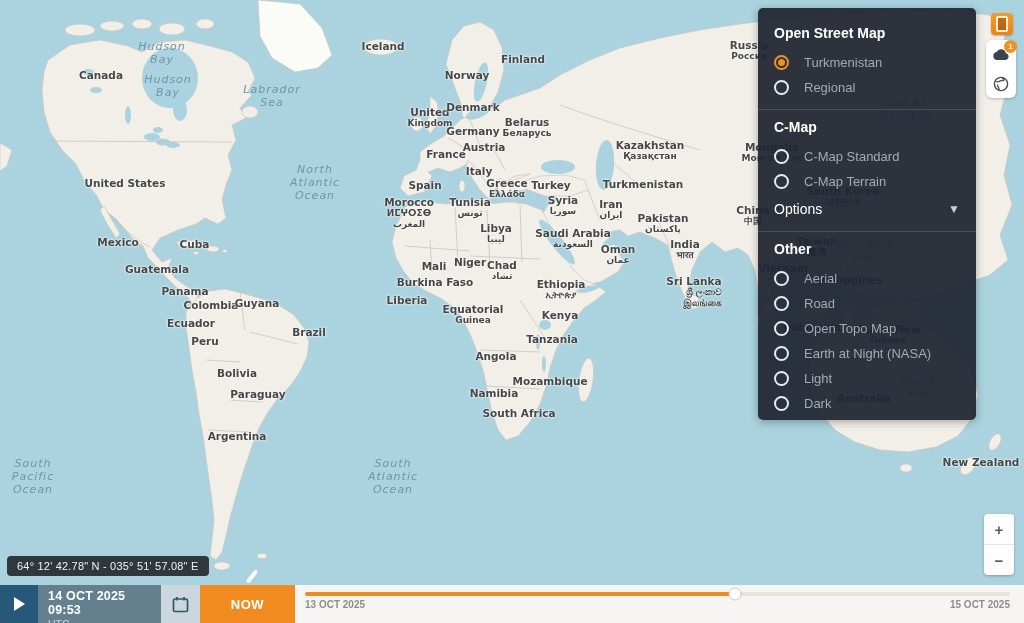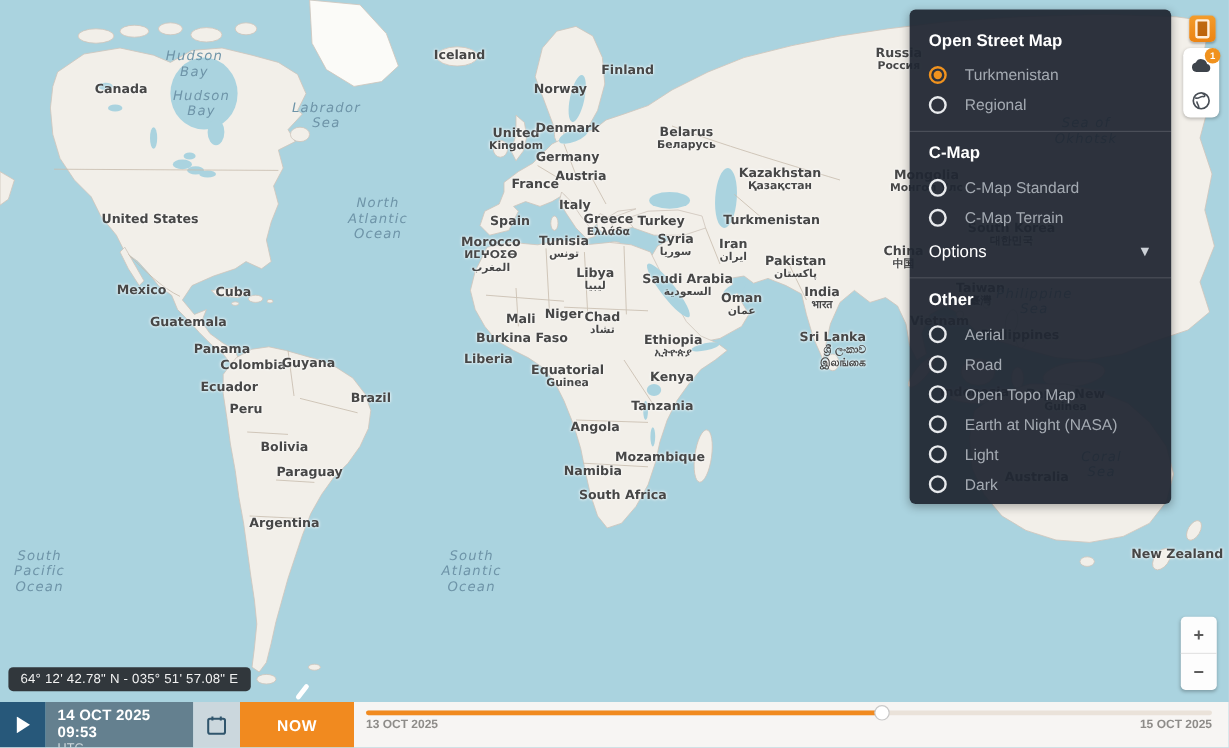--- a/index.html
+++ b/index.html
@@ -214,21 +214,21 @@
       <div class="map-label country" style="left: 430px; top: 117px;">
         <div>United</div>
         <div>Kingdom</div>
       </div>
       <div class="map-label country" style="left: 473px; top: 107px;">
         <div>Denmark</div>
       </div>
       <div class="map-label country" style="left: 473px; top: 131px;">
         <div>Germany</div>
       </div>
-      <div class="map-label country" style="left: 527px; top: 116px; margin-left: 45px;">
+      <div class="map-label country" style="left: 527px; top: 127px;">
         <div>Belarus</div>
         <div>Беларусь</div>
       </div>
       <div class="map-label country" style="left: 446px; top: 154px;">
         <div>France</div>
       </div>
       <div class="map-label country" style="left: 484px; top: 147px;">
         <div>Austria</div>
       </div>
       <div class="map-label country" style="left: 479px; top: 171px;">

